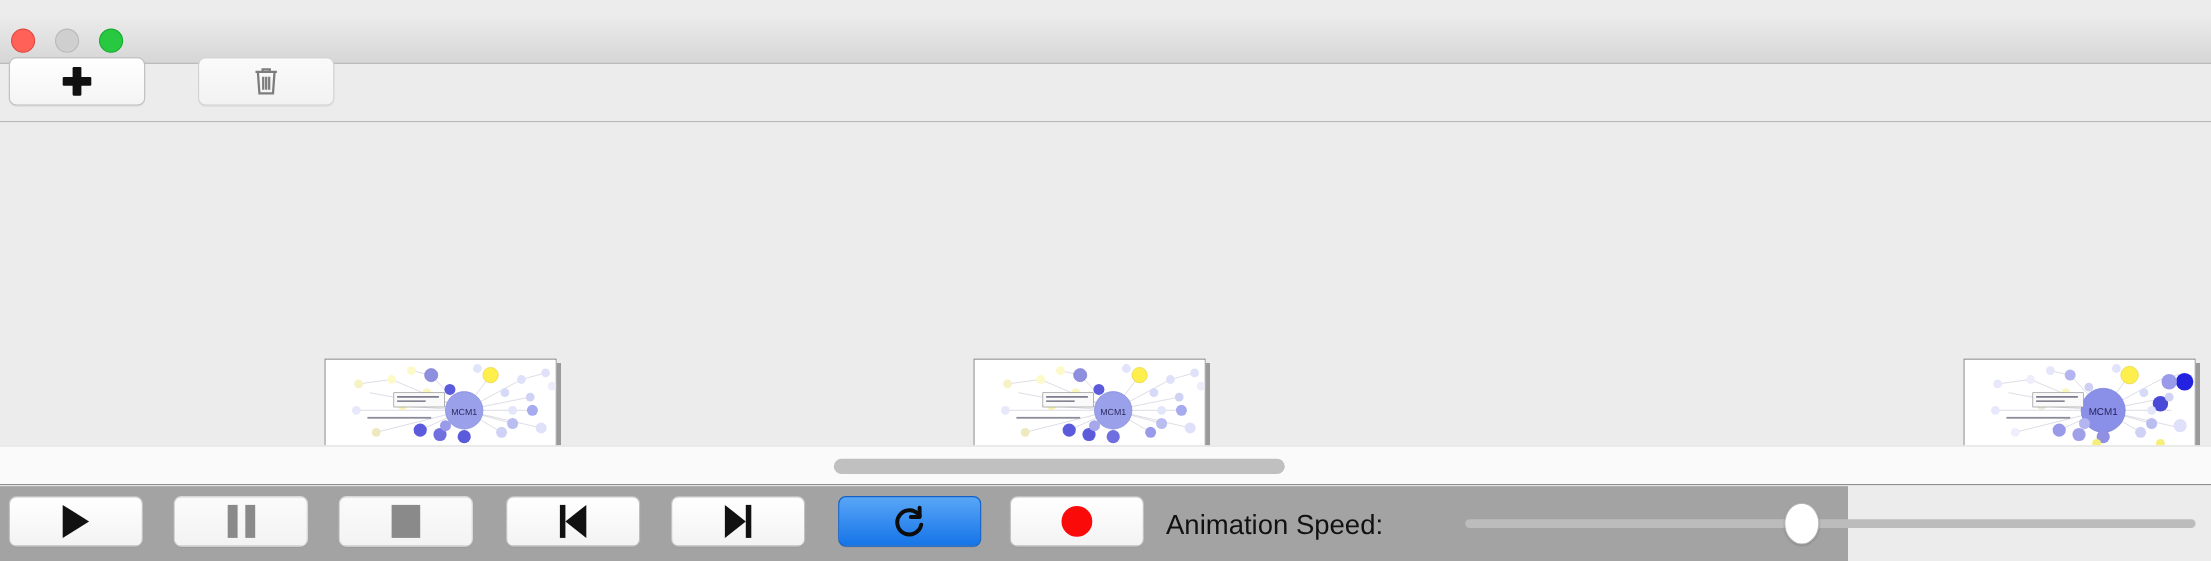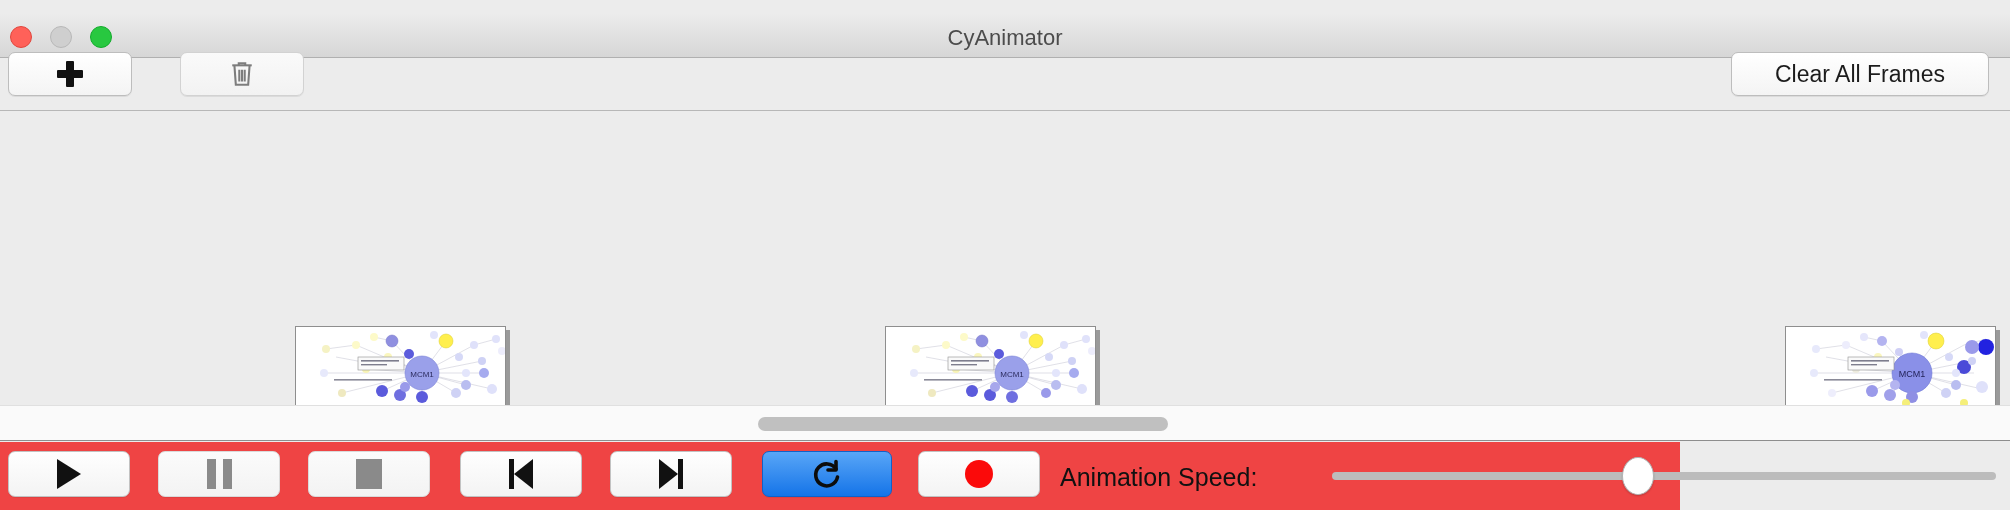--- a/index.html
+++ b/index.html
@@ -115,21 +115,21 @@
     background: #fafafa; border-top: 1px solid #e0e0e0; border-bottom: 1px solid #8d8d8d;
   }
   .hscroll .thumb {
     position: absolute; left: 758px; top: 11px; width: 410px; height: 14px;
     background: #c0c0c0; border-radius: 7px;
   }
 
   
   .controls {
     position: absolute; left: 0; top: 442px; width: 1680px; height: 68px;
-    background: #ef4444;
+    background: #a3a3a3;
   }
   .cbtn {
     position: absolute; top: 9px; height: 46px; border-radius: 7px;
     border: 1px solid #c2c2c2;
     background: linear-gradient(#ffffff, #f3f3f3);
     display: flex; align-items: center; justify-content: center;
     box-shadow: 0 1px 0 rgba(0,0,0,0.06);
   }
   .cbtn.off {
     background: linear-gradient(#fbfbfb, #f3f3f3); border-color: #dadada;
@@ -186,41 +186,37 @@
 
 <div id="app">
 
 
   <div class="titlebar">
     <div class="lights">
       <div class="light red"></div>
       <div class="light yellow"></div>
       <div class="light green"></div>
     </div>
-    <div class="title">CyAnimator</div>
   </div>
 
   <div class="toolbar"></div>
 
   <div class="btn" id="add-frame-button">
     <span class="plus-icon"></span>
   </div>
 
   <div class="btn disabled" id="delete-frame-button">
     <svg class="trash-icon" viewBox="0 0 24 26" fill="none" stroke="currentColor" stroke-width="1.9">
       <path d="M3 5h18"></path>
       <path d="M9 5V3h6v2"></path>
       <path d="M5 5l1.3 18h11.4L19 5"></path>
       <path d="M9.5 9v11M12 9v11M14.5 9v11"></path>
     </svg>
   </div>
 
-  <div class="btn" id="clear-all-frames-button">
-    <span>Clear All Frames</span>
-  </div>
 
   <div class="timeline">
 
     <div class="frame" style="left:295px;">
       <div class="shadow"></div>
       <div class="shot">
         <svg width="211" height="82" viewBox="0 0 211 82">
           <rect width="211" height="82" fill="#ffffff"></rect>
           <g stroke="#b9b9c9" stroke-width="0.45" fill="none">
             <path d="M126 46 L60 18 M126 46 L96 14 M126 46 L150 14 M126 46 L178 18 M126 46 L186 34 M126 46 L188 46 M126 46 L170 58 M126 46 L160 66 M126 46 L126 70 M126 46 L104 68 M126 46 L86 64 M126 46 L92 30 M126 46 L70 42 M126 46 L40 30 M126 46 L28 46 M126 46 L46 66 M126 46 L196 62 M60 18 L30 22 M178 18 L200 12 M96 14 L78 10"></path>

